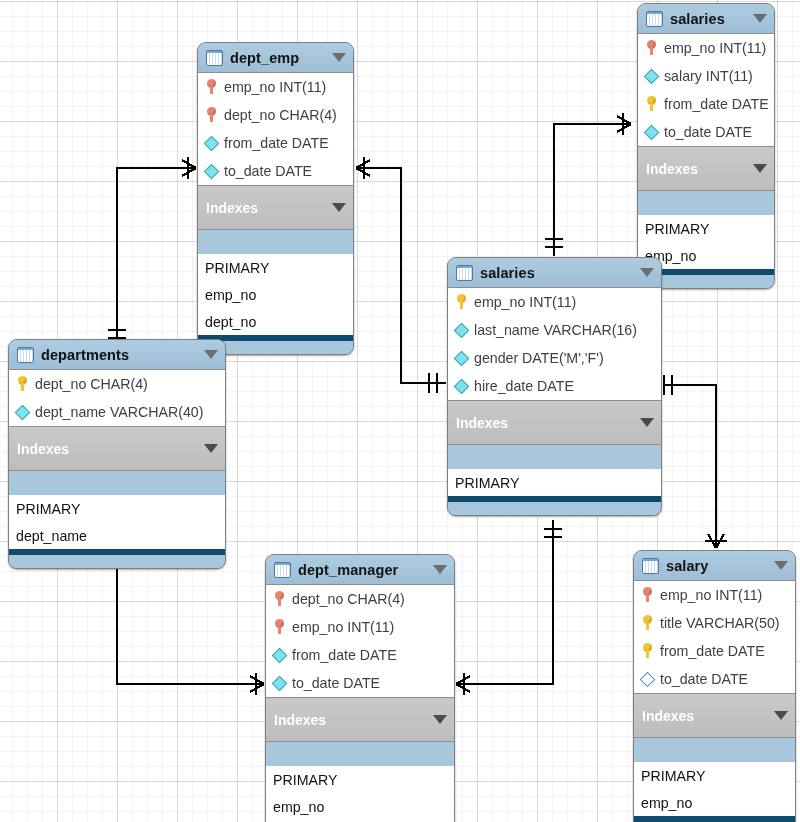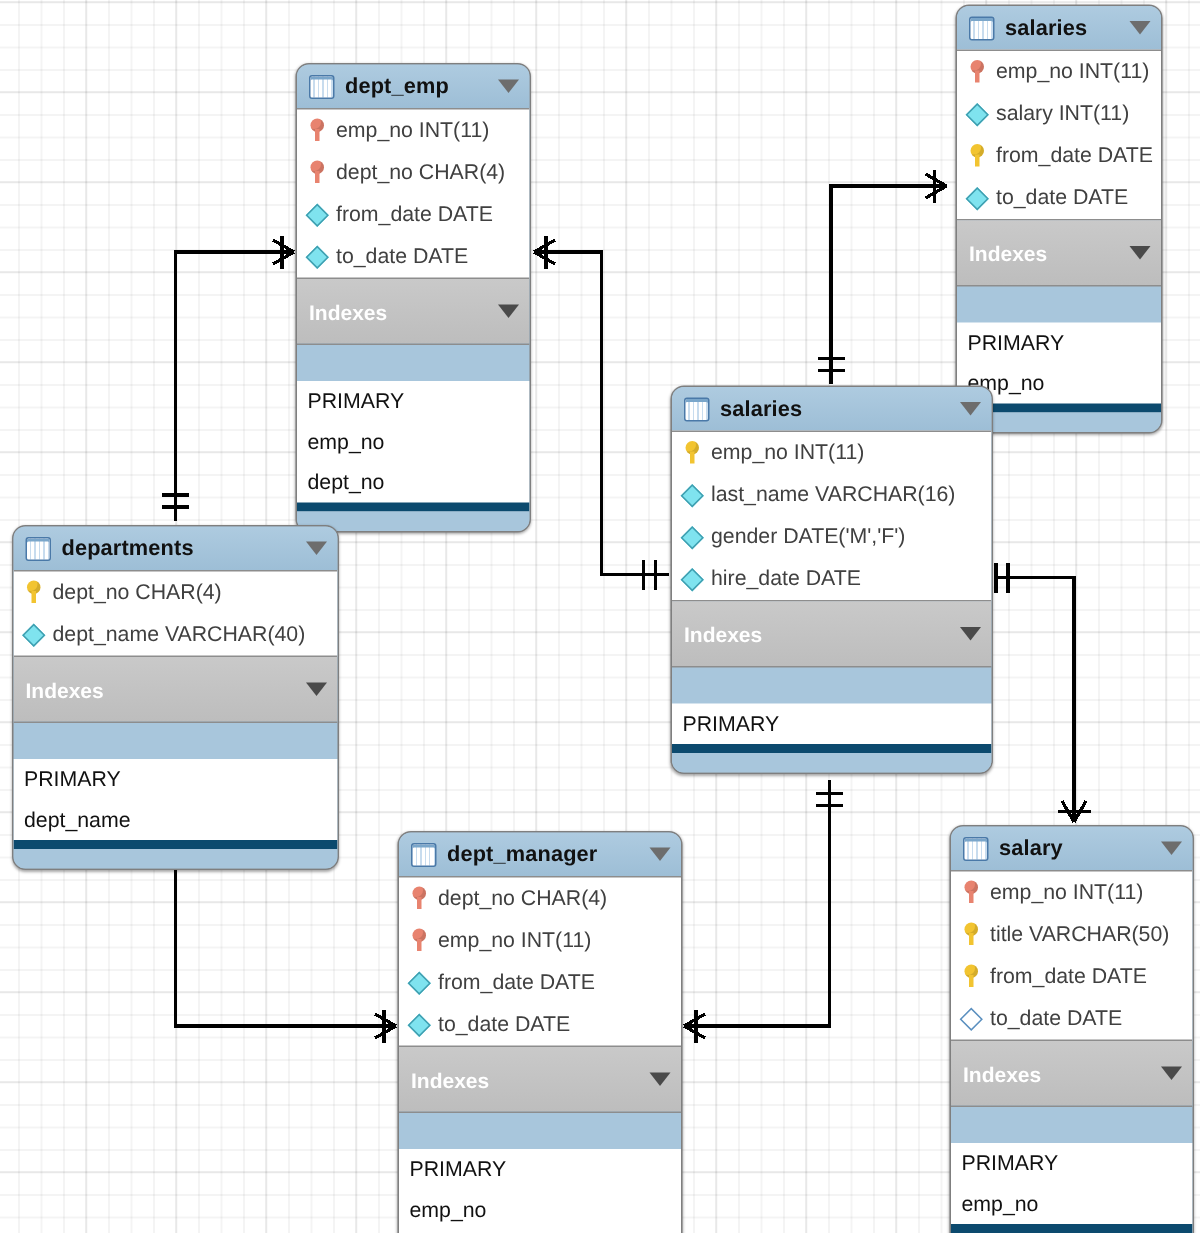--- a/index.html
+++ b/index.html
@@ -271,21 +271,21 @@
         <span class="idx-title">Indexes</span>
         <span class="caret dark"></span>
       </div>
       <div class="idx-list">
         <div class="idx-row">
           <span>PRIMARY</span>
         </div>
       </div>
       <div class="tbl-footer"></div>
     </div>
-    <div class="table-box" style="left: 8px; top: 350px; width: 218px;">
+    <div class="table-box" style="left: 8px; top: 339px; width: 218px;">
       <div class="tbl-header">
         <span class="tbl-icon"></span>
         <span class="tbl-title">departments</span>
         <span class="caret"></span>
       </div>
       <div class="cols">
         <div class="col-row">
           <span class="ic">
             <span class="key"></span>
           </span>

